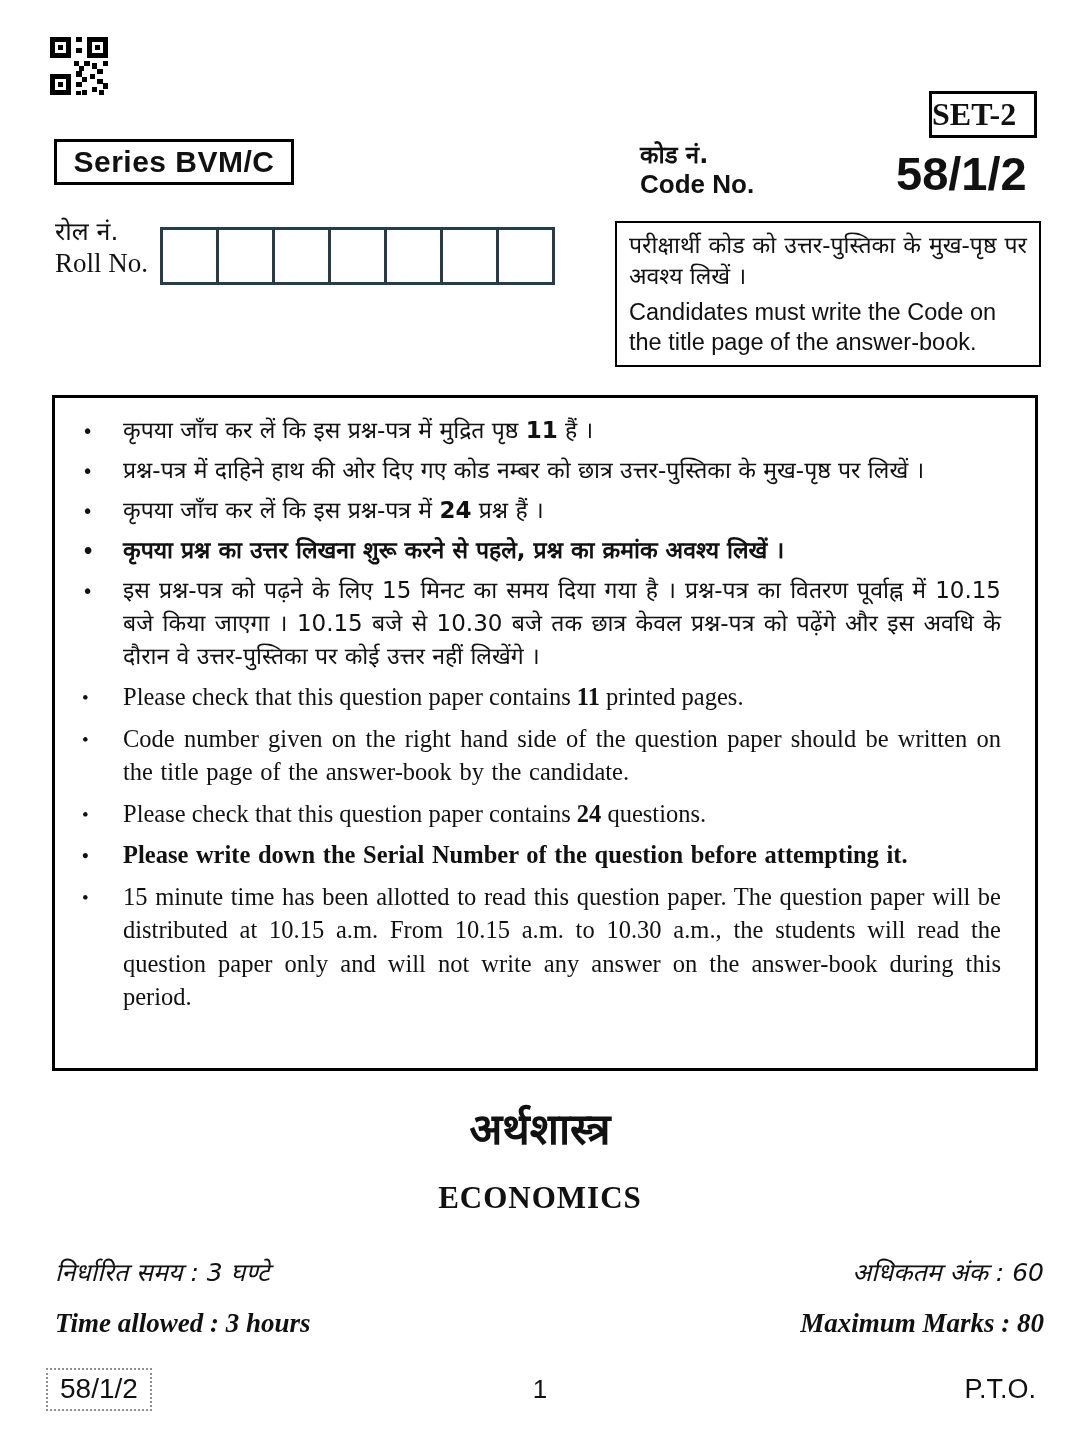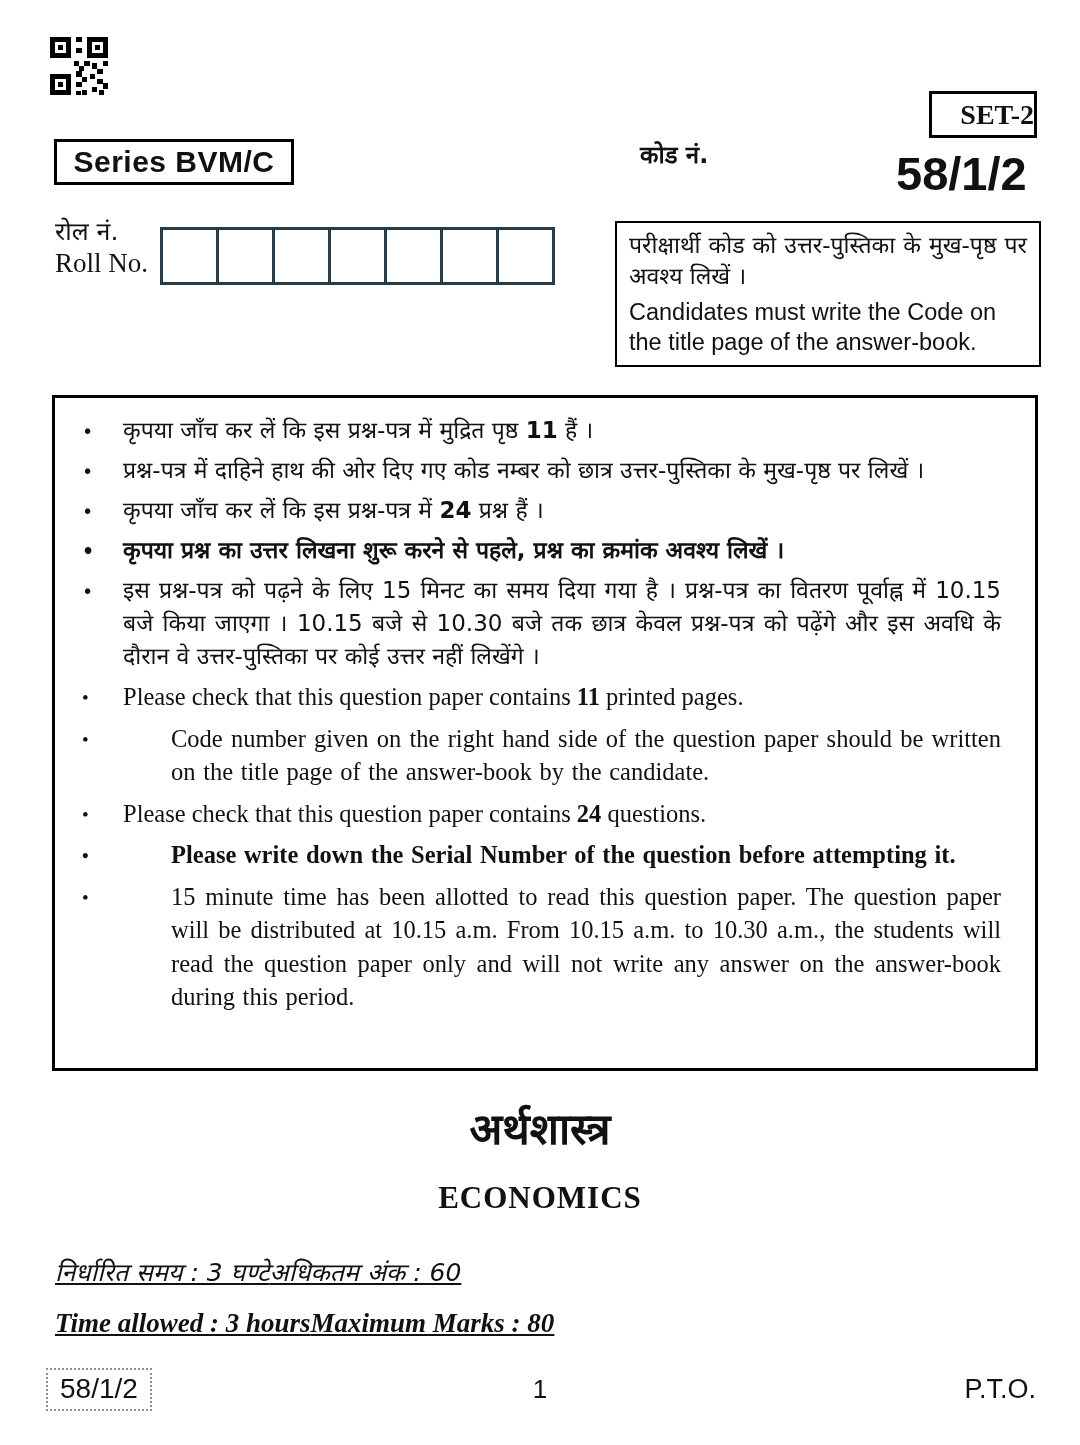--- a/index.html
+++ b/index.html
@@ -20,23 +20,23 @@
 
   .series-box {
     position: absolute; left: 54px; top: 139px; width: 240px; height: 46px;
     border: 3px solid #000; display: flex; align-items: center; justify-content: center;
     font-family: "Liberation Sans", "DejaVu Sans", sans-serif;
     font-weight: 700; font-size: 30px; letter-spacing: 0.5px;
   }
 
   .set-box {
     position: absolute; left: 929px; top: 91px; width: 108px; height: 47px;
-    border: 3px solid #000; display: flex; align-items: center; justify-content: flex-end;
+    border: 3px solid #000; display: flex; align-items: center; justify-content: flex-start;
     font-family: "Liberation Serif", "DejaVu Serif", serif;
-    font-weight: 700; font-size: 28px;
+    font-weight: 700; font-size: 32px;
   }
 
   .code-block {
     position: absolute; left: 640px; top: 142px; width: 250px;
     text-align: left; line-height: 1.15;
   }
   .code-label-hi { font-weight: 700; font-size: 24px; font-family: "DejaVu Sans", sans-serif; }
   .code-label-en { font-weight: 700; font-size: 26px; font-family: "Liberation Sans", "DejaVu Sans", sans-serif; }
   .code-number {
     position: absolute; left: 896px; top: 146px; width: 150px;
@@ -81,37 +81,37 @@
   .instructions-list li.hi {
     font-family: "DejaVu Sans", sans-serif;
     font-size: 23px; line-height: 33px;
   }
   .instructions-list li.en {
     font-family: "Liberation Serif", "DejaVu Serif", serif;
     font-size: 24.5px; line-height: 33.5px; margin-bottom: 8px;
   }
   .instructions-list li.bold { font-weight: 700; }
   .instructions-list li.justify .txt { text-align: justify; text-align-last: left; }
-  .instructions-list li.en.justify .txt { word-spacing: 1.5px; margin-left: 48px; }
+  .instructions-list li.en.justify .txt { word-spacing: 1.5px; }
   .instructions-list b { font-weight: 700; }
 
   
   .title-hi {
     position: absolute; left: 0; top: 1098px; width: 100%;
     text-align: center; font-family: "DejaVu Sans", sans-serif;
     font-weight: 700; font-size: 43px;
   }
   .title-en {
     position: absolute; left: 0; top: 1180px; width: 100%;
     text-align: center; font-family: "Liberation Serif", "DejaVu Serif", serif;
     font-weight: 700; font-size: 31px; letter-spacing: 1px;
   }
 
   
-  .meta-row { position: absolute; left: 55px; right: 44px; display: flex; justify-content: flex-start; text-decoration: underline; }
+  .meta-row { position: absolute; left: 55px; right: 36px; display: flex; justify-content: space-between; }
   .meta-row.hi { top: 1254px; font-family: "DejaVu Sans", sans-serif; font-style: italic; font-size: 25px; }
   .meta-row.en { top: 1308px; font-family: "Liberation Serif", "DejaVu Serif", serif; font-style: italic; font-weight: 700; font-size: 27px; }
 
   
   .footer { position: absolute; left: 0; top: 1366px; width: 100%; height: 56px; }
   .footer-code {
     position: absolute; left: 46px; top: 2px;
     border: 2px dotted #8f8f8f; padding: 3px 12px 4px 12px;
     font-family: "Liberation Sans", "DejaVu Sans", sans-serif; font-size: 28px;
   }
@@ -168,20 +168,21 @@
   <div class="series-box">
     <span>Series BVM/C</span>
   </div>
 
   <div class="set-box">
     <span>SET-2</span>
   </div>
 
   <div class="code-block">
     <div class="code-label-hi">कोड नं.</div>
+    <div class="code-label-en">Code No.</div>
   </div>
   <div class="code-number">58/1/2</div>
 
   <div class="roll-labels">
     <div class="roll-label-hi">रोल नं.</div>
     <div class="roll-label-en">Roll No.</div>
   </div>
   <div class="roll-boxes">
       <div class="roll-cell"></div>
       <div class="roll-cell"></div>

